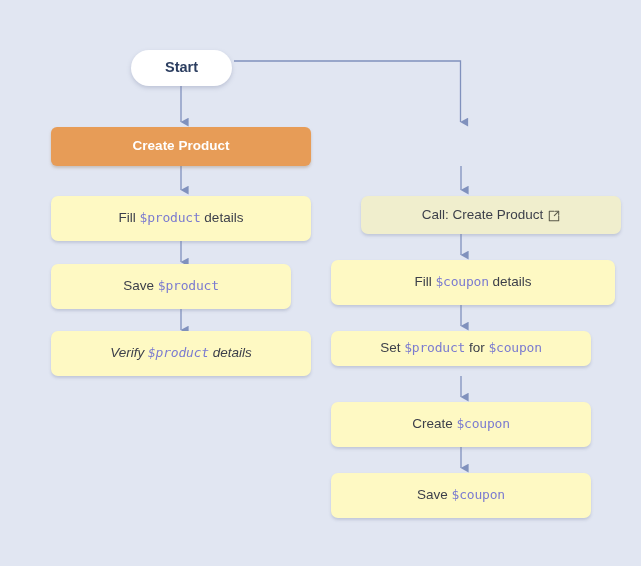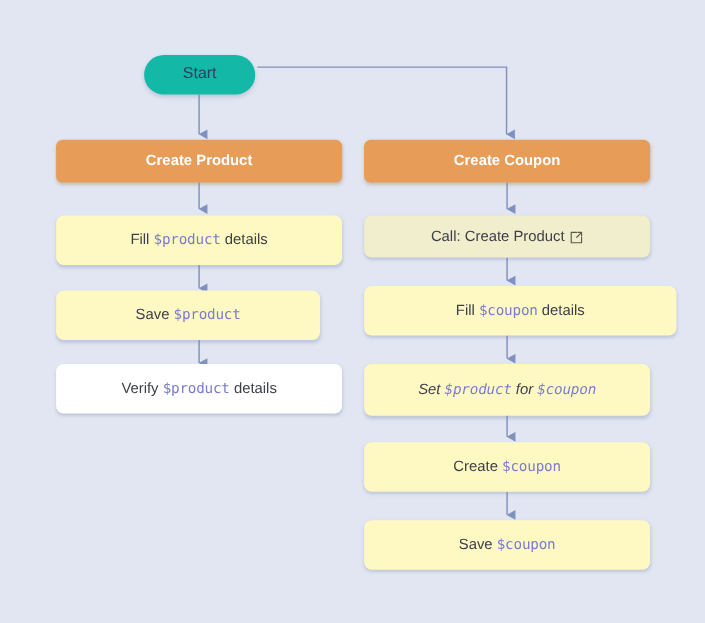--- a/index.html
+++ b/index.html
@@ -38,46 +38,48 @@
     border-radius: 7px;
     box-shadow: 0 2px 3px rgba(120,130,160,0.30);
     font-size: 13.5px;
     color: #3c3f4a;
     line-height: 1.2;
     padding: 0 10px;
   }
 
   .node.start {
     border-radius: 22px;
-    background: #14b8a6;
+    background: #ffffff;
     color: #2c3e60;
-    font-weight: normal;
+    font-weight: bold;
     font-size: 14.5px;
     box-shadow: 0 2px 4px rgba(120,130,160,0.35);
   }
 
   .node.header {
     background: #e79c57;
     color: #ffffff;
     font-weight: bold;
     font-size: 13.5px;
     border-radius: 6px;
     box-shadow: 0 2px 3px rgba(150,120,90,0.35);
   }
 
   .node.plain {
     background: #fef9c3;
   }
 
   .node.call {
     background: #f0eecd;
+    margin-left: 30px;
   }
 
   .node.verify {
-    background: #ffffff;
+    background: #fef9c3;
+    font-style: italic;
   }
 
   .var {
     color: #7b7bd0;
     font-family: "DejaVu Sans Mono", "Liberation Mono", monospace;
     font-size: 13px;
     letter-spacing: -0.2px;
   }
 
   .lbl {
@@ -144,44 +146,41 @@
       <span><span>Save </span><span class="var">$product</span><span></span></span>
     </span>
   </div>
 
   <div class="node verify" style="left:51px; top:331px; width:260px; height:45px;">
     <span class="lbl">
       <span><span>Verify </span><span class="var">$product</span><span> details</span></span>
     </span>
   </div>
 
-  <div class="node header" style="left:331px; top:127px; width:260px; height:39px;">
-    <span class="lbl">Create Coupon</span>
-  </div>
 
   <div class="node call" style="left:331px; top:196px; width:260px; height:38px;">
     <span class="lbl">
       <span>Call: Create Product</span>
       <span class="ext-icon">
         <svg viewBox="0 0 12 12" width="12" height="12" fill="none" stroke="#5a5a4a" stroke-width="1.05" stroke-linecap="round" stroke-linejoin="round">
           <path d="M6.2 1.3 H1.3 V10.7 H10.7 V5.8"></path>
           <path d="M7.4 1.3 H10.7 V4.6"></path>
           <path d="M10.6 1.4 L6.3 5.7"></path>
         </svg>
       </span>
     </span>
   </div>
 
   <div class="node plain" style="left:331px; top:260px; width:284px; height:45px;">
     <span class="lbl">
       <span><span>Fill </span><span class="var">$coupon</span><span> details</span></span>
     </span>
   </div>
 
-  <div class="node plain" style="left:331px; top:331px; width:260px; height:47px;font-style:italic;">
+  <div class="node plain" style="left:331px; top:331px; width:260px; height:35px;">
     <span class="lbl">
       <span><span>Set </span><span class="var">$product</span><span> for </span><span class="var">$coupon</span><span></span></span>
     </span>
   </div>
 
   <div class="node plain" style="left:331px; top:402px; width:260px; height:45px;">
     <span class="lbl">
       <span><span>Create </span><span class="var">$coupon</span><span></span></span>
     </span>
   </div>

